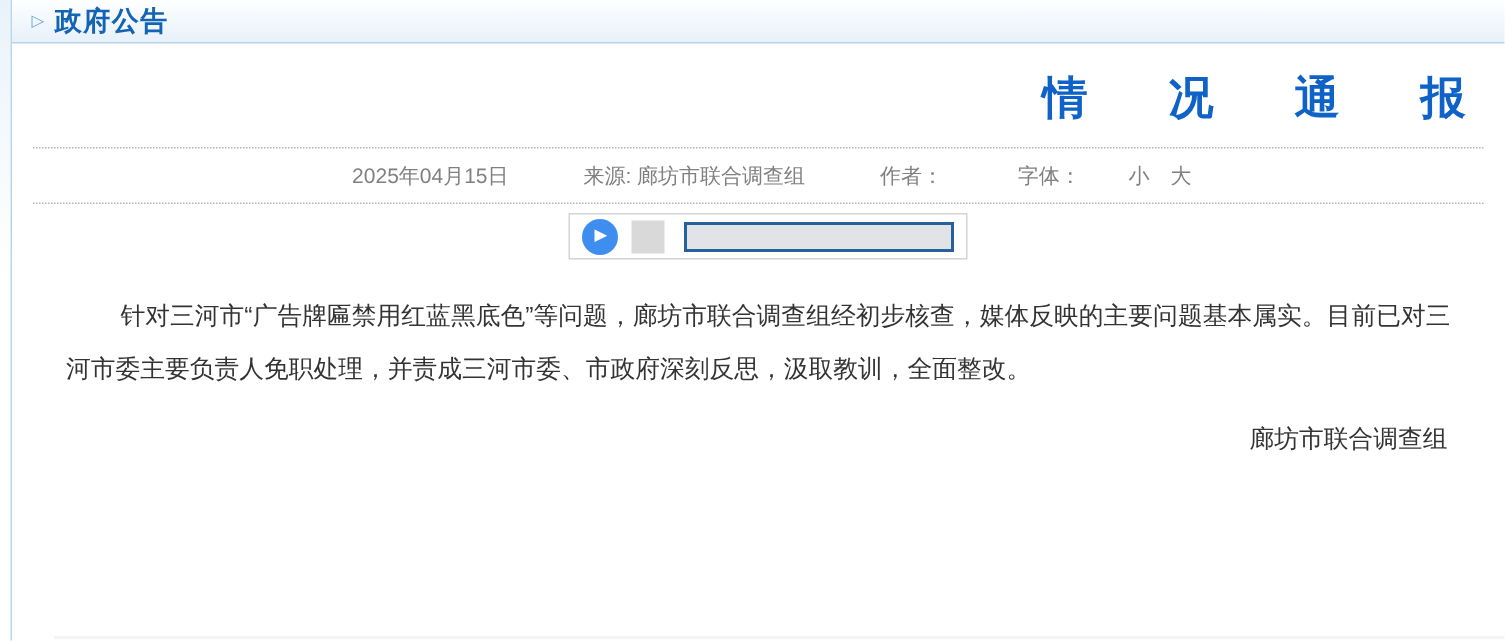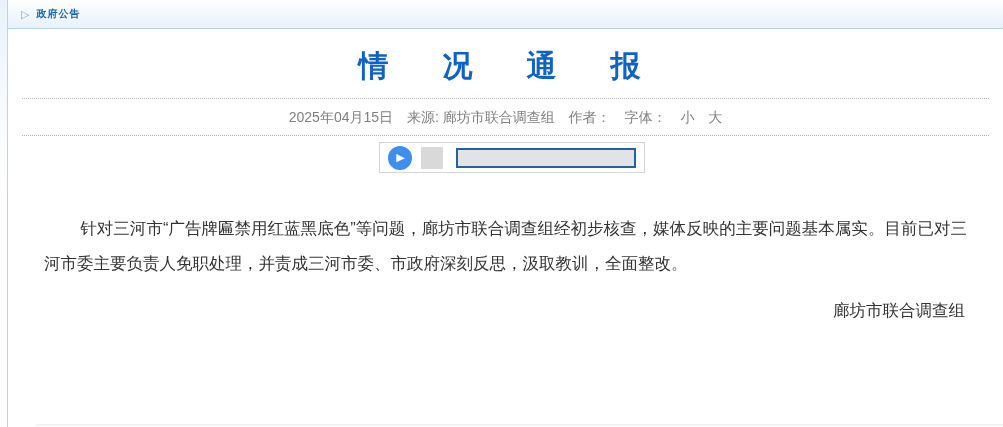--- a/index.html
+++ b/index.html
@@ -24,44 +24,44 @@
     height: 29px;
     background: linear-gradient(to bottom, #ffffff 0%, #f4f9fd 40%, #e7f1fa 100%);
     border-bottom: 1px solid #b9d5e9;
     display: flex; align-items: center;
     padding-left: 13px;
   }
   .topbar .tri {
     color: #6fa7d8; font-size: 11px; margin-right: 7px; line-height: 1;
   }
   .topbar .crumb {
-    color: #1464b4; font-weight: bold; font-size: 10px;
+    color: #1464b4; font-weight: bold; font-size: 18px;
     text-decoration: none; cursor: pointer; letter-spacing: 1px;
   }
   .content { padding: 0 14px; }
   .article-title {
     margin-top: 15px;
-    text-align: center;
+    text-align: right;
     color: #0f62c6;
     font-size: 30px;
     font-weight: bold;
     letter-spacing: 12px;
     line-height: 44px;
     height: 44px;
     white-space: nowrap;
   }
   .dotted { border: none; border-top: 1px dotted #b3b3b3; margin-top: 10px; }
   .meta {
     text-align: center;
     color: #808080;
     font-size: 14px;
     padding: 8px 0 6px 0;
     line-height: 20px;
   }
-  .meta .m-item { margin: 0 5px; }
+  .meta .m-item { margin: 0 23px; }
   .meta .font-btn { cursor: pointer; margin: 0 5px; color: #808080; }
   
   .player {
     width: 266px; height: 31px;
     margin: 6px auto 0 auto;
     position: relative; left: 6px;
     border: 1px solid #d4d4d4;
     background: #ffffff;
     display: flex; align-items: center;
     padding: 0 8px;
@@ -81,21 +81,21 @@
   }
   .progress {
     flex: 1 1 auto; height: 20px;
     margin-left: 13px;
     border: 2px solid #25629b;
     background: #e1e3e7;
     cursor: pointer;
   }
   
   .body-text {
-    margin-top: 38px;
+    margin-top: 21px;
     padding: 0 22px;
     color: #333333;
     font-size: 16.5px;
     line-height: 35px;
     text-align: justify;
   }
   .body-text p { text-indent: 2.2em; }
   .signature {
     margin-top: 12px;
     padding: 0 24px;

